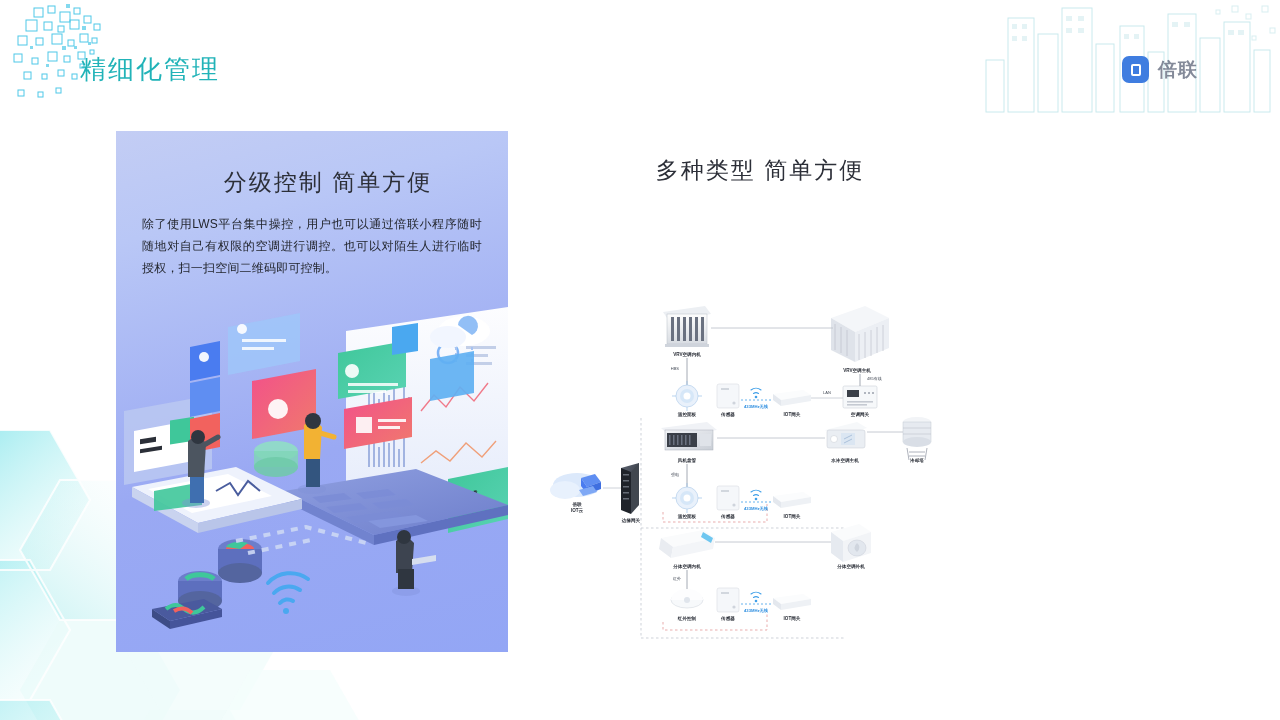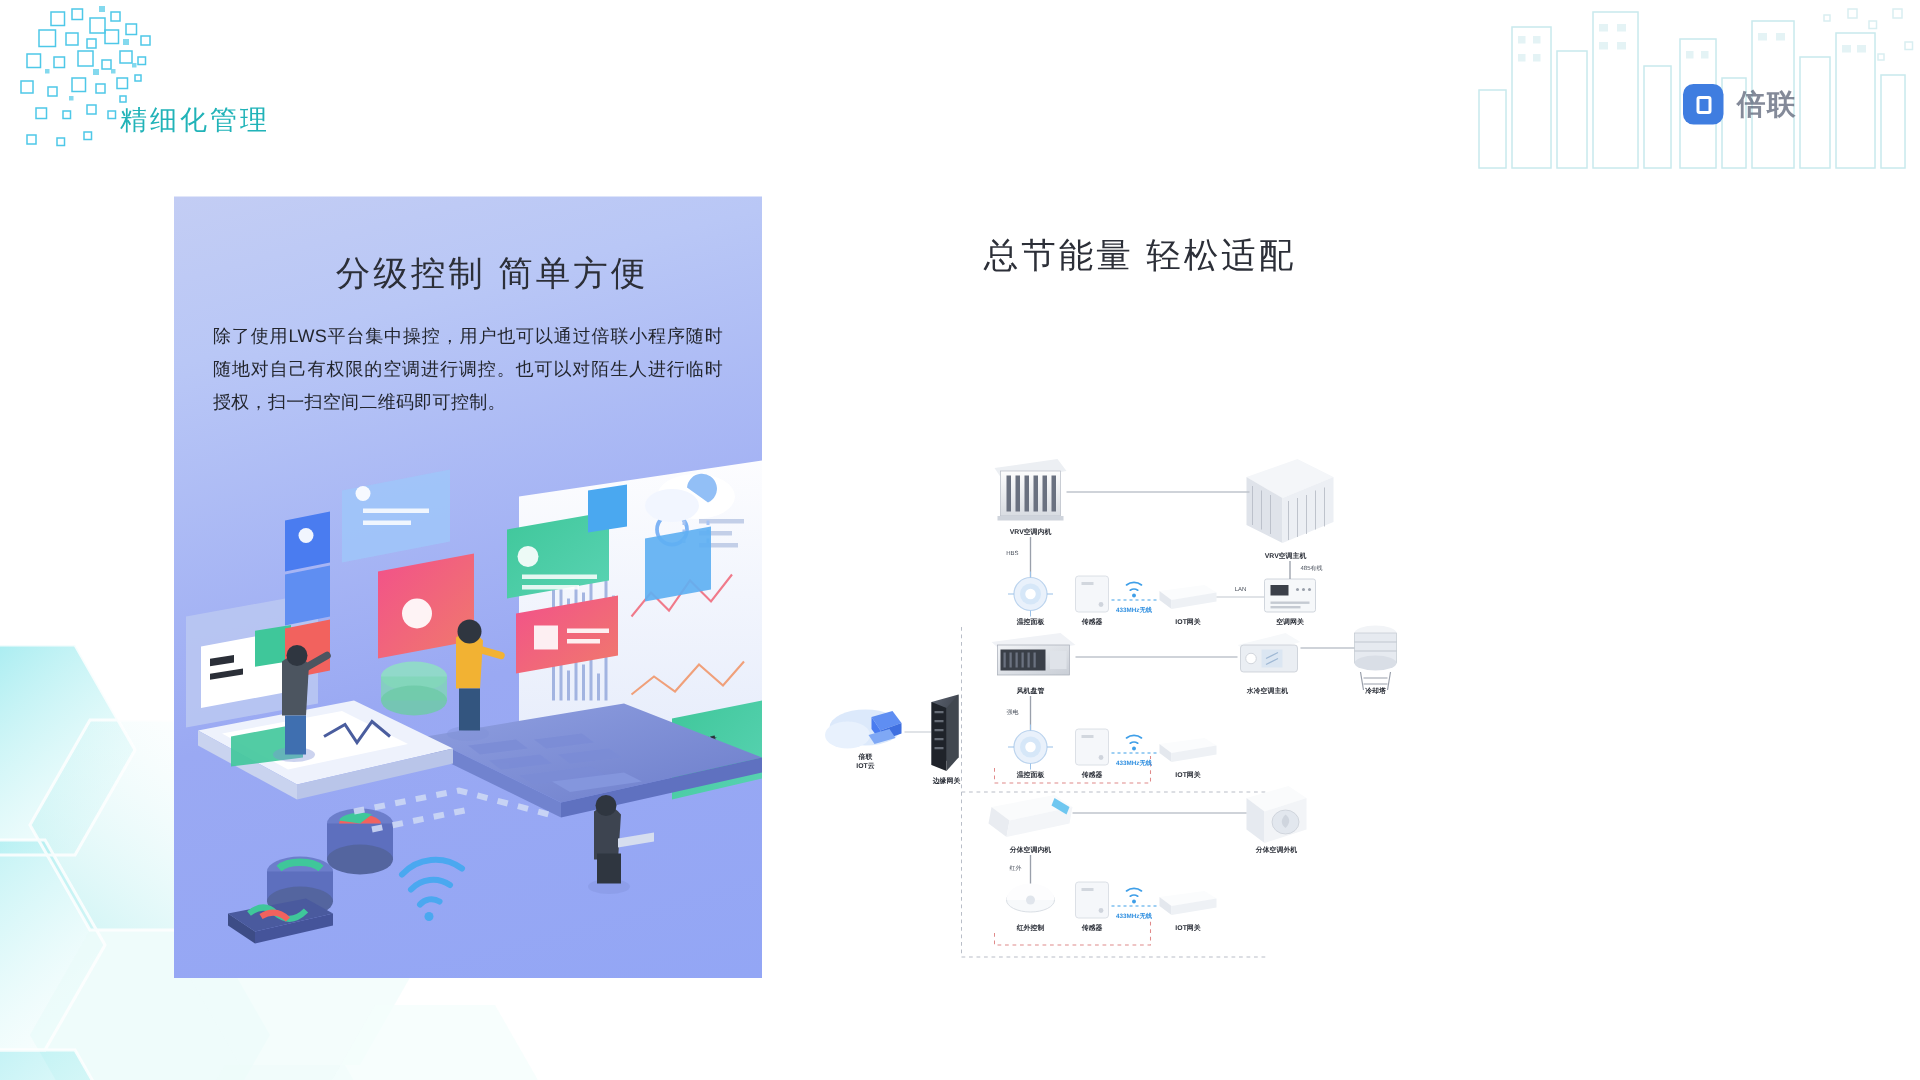--- a/index.html
+++ b/index.html
@@ -12,22 +12,22 @@
   
   .bg-layer { position:absolute; inset:0; pointer-events:none; }
 
   .hex-bl { position:absolute; left:-90px; bottom:-130px; width:470px; height:430px; }
   .squares-tl { position:absolute; left:4px; top:2px; width:120px; height:120px; }
   .city-tr { position:absolute; right:0px; top:0px; width:300px; height:120px; }
 
   
   .header { position:absolute; left:0; top:0; width:100%; height:118px; }
   .page-title {
-    position:absolute; left:80px; top:68px;
-    font-size:18px; color:#21b3b8; letter-spacing:2px;
+    position:absolute; left:80px; top:52px;
+    font-size:26px; color:#21b3b8; letter-spacing:2px;
     font-family:"Liberation Sans","DejaVu Sans",sans-serif;
   }
   .brand { position:absolute; right:82px; top:56px; display:flex; align-items:center; gap:9px; }
   .brand-mark {
     width:27px; height:27px; border-radius:7px; background:#3f7de0;
     display:flex; align-items:center; justify-content:center;
   }
   .brand-mark i {
     display:block; width:10px; height:12px; border:2px solid #ffffff; border-radius:2px;
   }
@@ -406,21 +406,21 @@
 
     <g>
       <ellipse cx="160" cy="160" rx="22" ry="10" fill="#8fe0c2" opacity=".85"></ellipse>
       <rect x="138" y="160" width="44" height="16" fill="#7fd6b6" opacity=".8"></rect>
       <ellipse cx="160" cy="176" rx="22" ry="10" fill="#6fcaa8" opacity=".85"></ellipse>
     </g>
   </svg>
 </div>
 
 <div class="col-right">
-  <h2>总节能量  轻松适配</h2>
+  <h2>多种类型  简单方便</h2>
 </div>
 
 <svg class="diagram" viewBox="0 0 420 350">
   <defs>
     <linearGradient id="metal" x1="0" y1="0" x2="0" y2="1">
       <stop offset="0%" stop-color="#fdfdfd"></stop>
         <stop offset="100%" stop-color="#d8dce2"></stop>
     </linearGradient>
     <linearGradient id="metal2" x1="0" y1="0" x2="1" y2="1">
       <stop offset="0%" stop-color="#f2f4f7"></stop>

